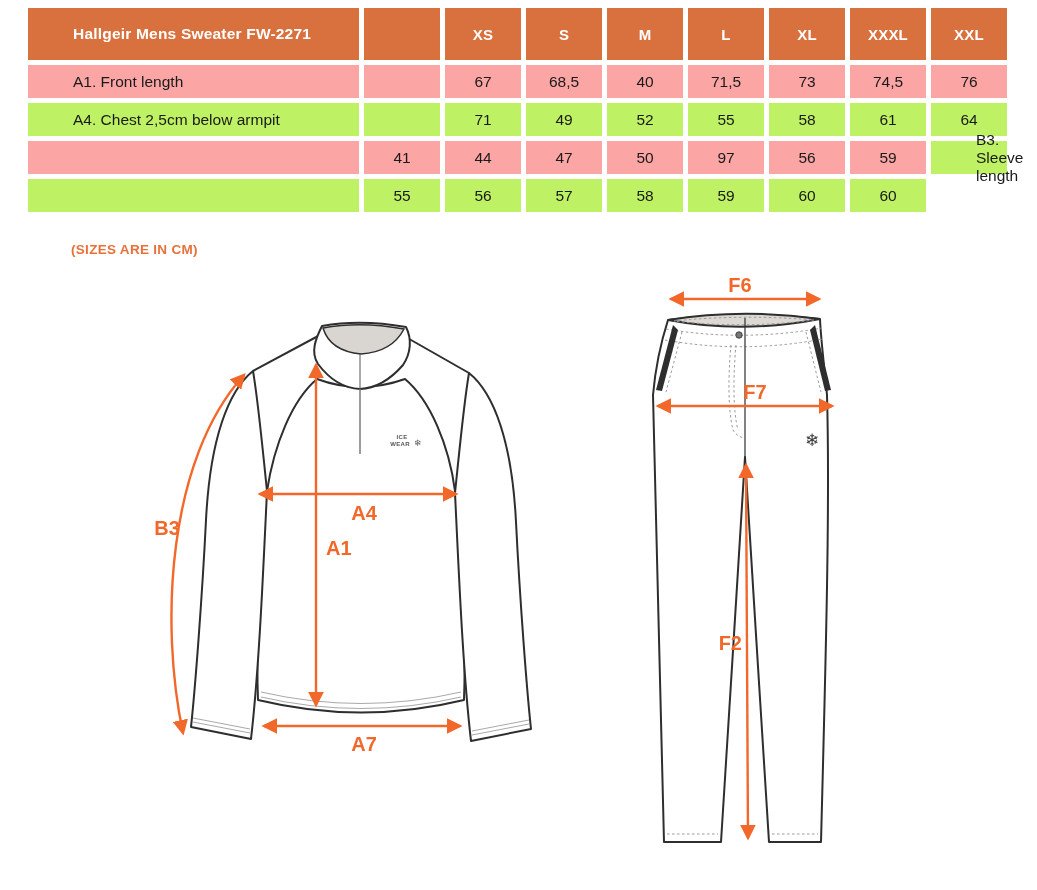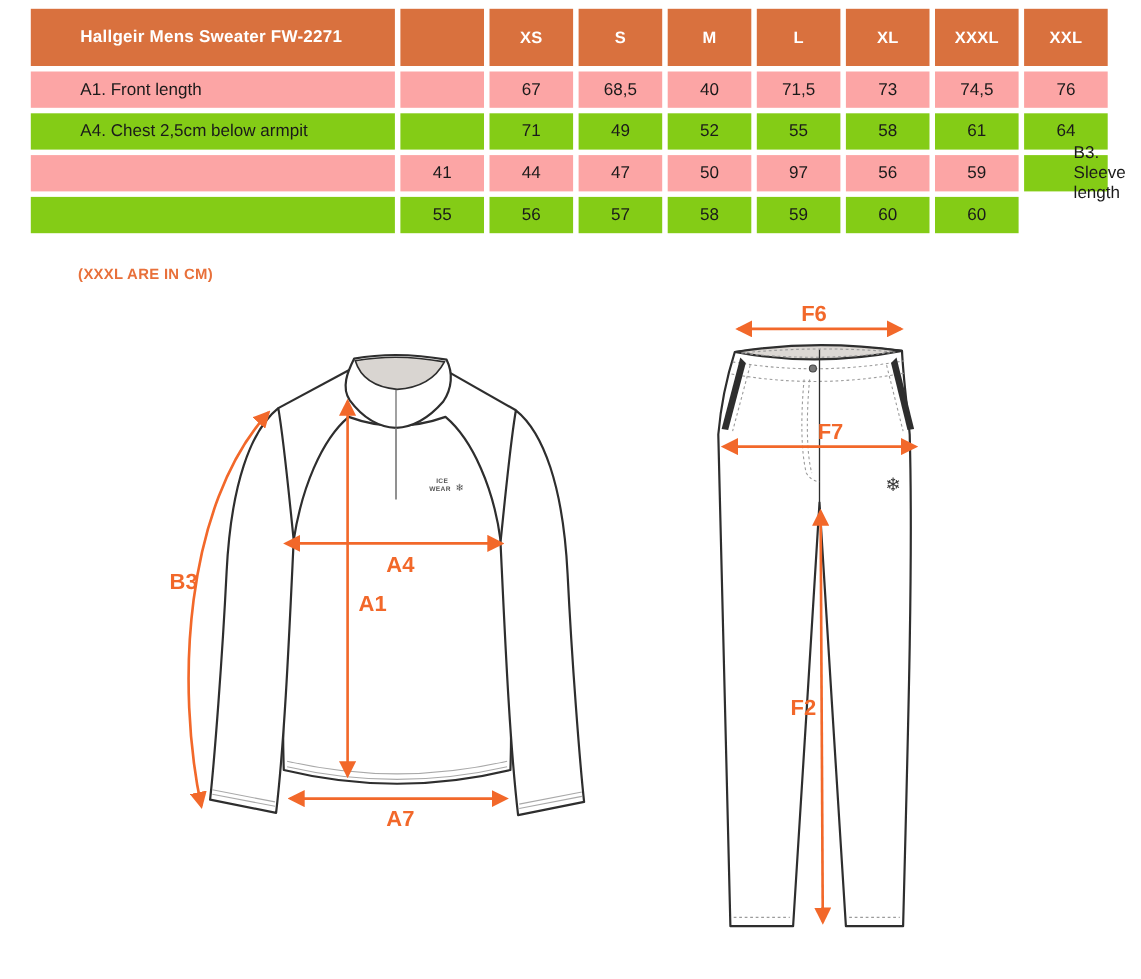--- a/index.html
+++ b/index.html
@@ -17,21 +17,21 @@
     grid-template-columns:331px 76px repeat(7,76px);
     grid-template-rows:52px repeat(4,33px);
     gap:5px;
   }
   .cell{display:flex;align-items:center;justify-content:center;
         font-size:15.5px;color:#1a1a1a;}
   .cell.lbl{justify-content:flex-start;padding-left:45px;box-sizing:border-box;}
   .cell.head{background:#D9713E;color:#ffffff;font-weight:bold;font-size:15px;letter-spacing:.2px;}
   .cell.head.title{font-size:15.5px;}
   .r-dark{background:#fca5a5;}
-  .r-light{background:#84cc16;}
+  .r-light{background:#bef264;}
 
   
   .units-note{
     position:absolute;left:71px;top:242px;
     font-size:13.5px;font-weight:600;color:#E8703A;letter-spacing:.3px;
   }
 
   
   .sweater-svg{position:absolute;left:140px;top:295px;}
   .pants-svg{position:absolute;left:615px;top:272px;}
@@ -92,21 +92,21 @@
     <div class="cell r-light"></div>
     <div class="cell r-light">55</div>
     <div class="cell r-light">56</div>
     <div class="cell r-light">57</div>
     <div class="cell r-light">58</div>
     <div class="cell r-light">59</div>
     <div class="cell r-light">60</div>
     <div class="cell r-light">60</div>
   </div>
 
-  <div class="units-note">(XXXL ARE IN CM)</div>
+  <div class="units-note">(SIZES ARE IN CM)</div>
 
   <svg class="sweater-svg" width="430" height="570" viewBox="0 0 430 570">
     <defs>
       <marker id="sw-ah" viewBox="0 0 12 12" refX="10" refY="6" markerWidth="6.5" markerHeight="6.5" orient="auto-start-reverse">
         <path d="M0,0 L12,6 L0,12 Z" fill="#F2682A"></path>
       </marker>
     </defs>
 
     <path class="garment" d="M 177,84 C 152,105 134,150 127,196 C 119,270 116,350 118,405 Q 221,430 324,405 C 326,350 323,270 315,196 C 309,150 290,105 265,84 Q 220,100 177,84 Z"></path>
 

